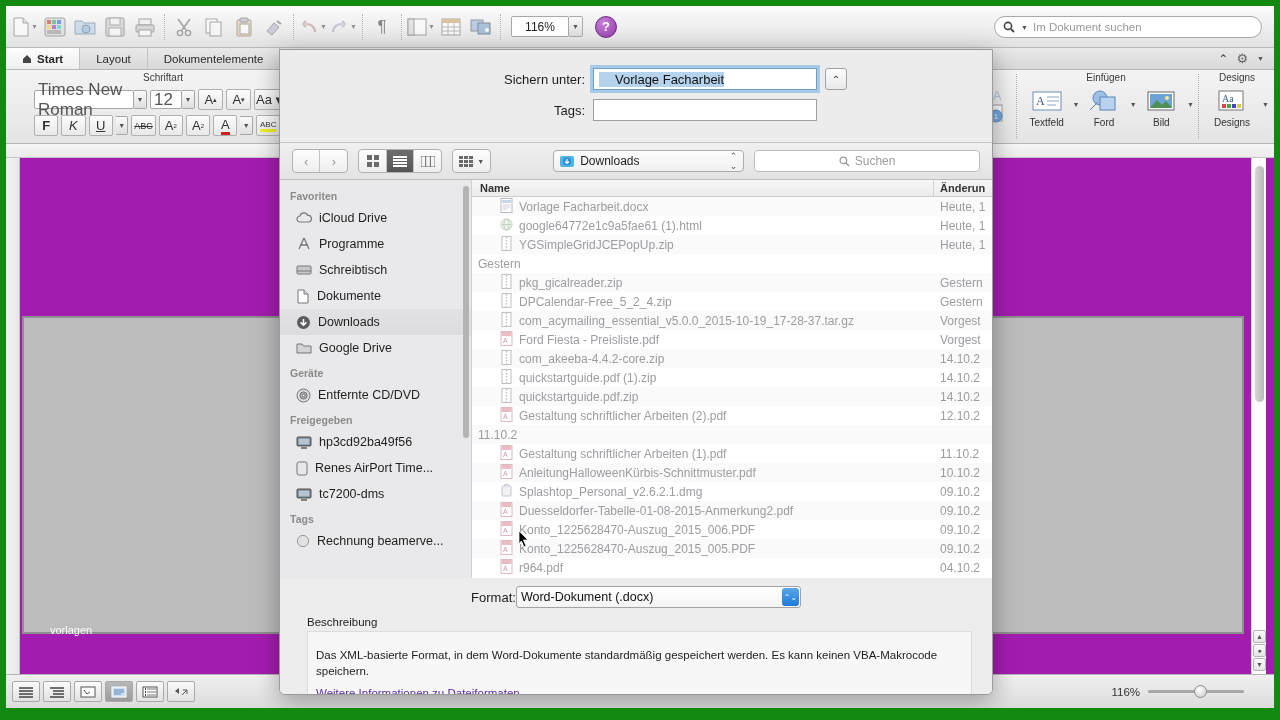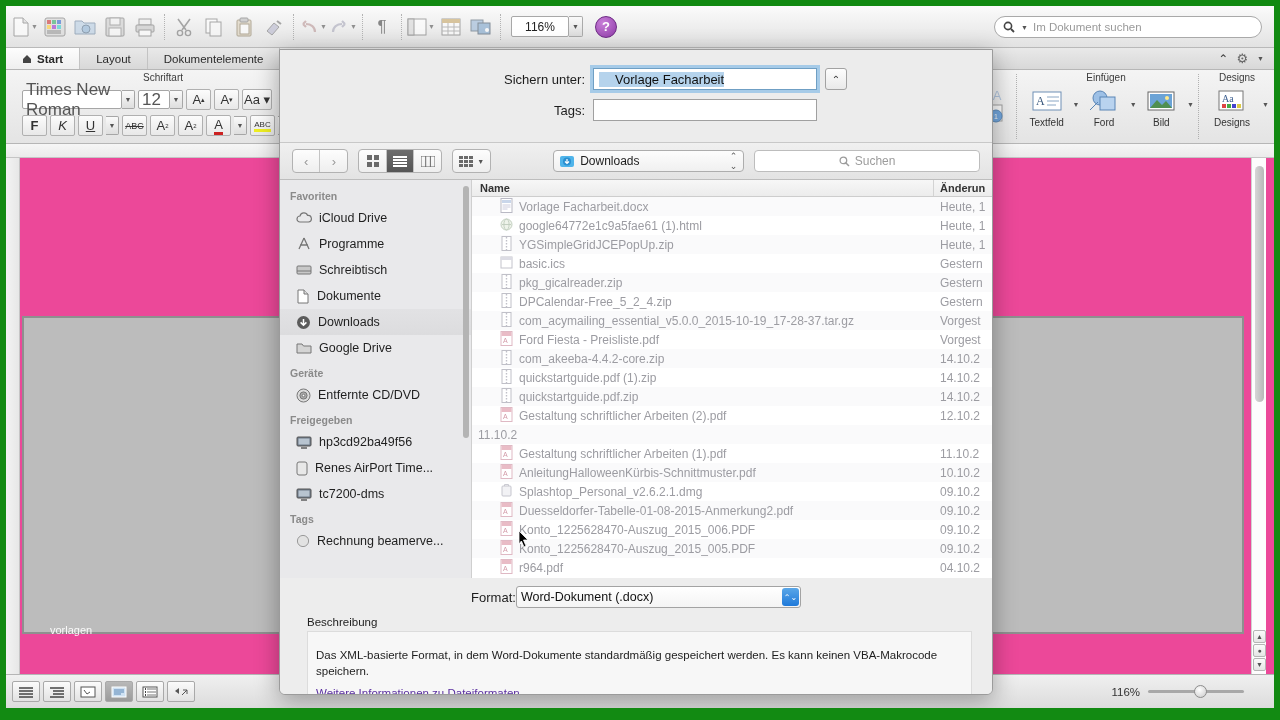--- a/index.html
+++ b/index.html
@@ -80,21 +80,21 @@
 
   .ins-item { display: flex; flex-direction: column; align-items: center; gap: 2px; width: 52px; }
   .ins-lbl { font-size: 10px; color: #333; }
 
   
   .ruler { position: absolute; left: 0; top: 138px; width: 1268px; height: 14px;
     background: linear-gradient(#f6f6f6,#ebebeb); border-bottom: 1px solid #c5c5c5; }
 
   
   .docarea { position: absolute; left: 0; top: 152px; width: 1268px; bottom: 34px;
-    background: #ec4899; }
+    background: #a21caf; }
   .vruler { position: absolute; left: 0; top: 152px; width: 14px; bottom: 34px;
     background: linear-gradient(90deg,#f3f3f3,#e7e7e7); border-right: 1px solid #c5c5c5; }
   .page { position: absolute; left: 16px; top: 158px; right: 30px; bottom: 40px;
     background: #bcbcbc; border: 2px solid #8f8f8f; }
   .pagetext { position: absolute; left: 44px; bottom: 38px; font-size: 11px; color: #fafafa; }
 
   
   .vsb { position: absolute; right: 8px; top: 152px; width: 15px; bottom: 34px;
     background: #fdfdfd; border-left: 1px solid #d2d2d2; }
   .vsb-thumb { position: absolute; left: 3px; top: 8px; width: 9px; height: 236px;
@@ -345,21 +345,21 @@
       </div>
       <div class="tab-right">
         <span style="font-size:12px;color:#444;">⌃</span>
         <span style="font-size:13px;color:#666;">⚙</span>
         <span class="caret">▼</span>
       </div>
     </div>
 
     <div class="ribbon">
 
-      <div class="grp" style="left:12px;width:290px;">
+      <div class="grp" style="left:0;width:290px;padding-left:24px;">
         <div class="grp-title">Schriftart</div>
         <div style="display:flex;align-items:center;gap:3px;padding:6px 0 0 4px;">
           <div style="display:flex;">
             <div class="ctrl" style="width:100px;">Times New Roman</div>
             <div class="stepr">▼</div>
           </div>
           <div style="display:flex;">
             <div class="ctrl" style="width:32px;">12</div>
             <div class="stepr">▼</div>
           </div>
@@ -733,27 +733,20 @@
                 <div class="n">
                   <span><svg class="ficon" viewBox="0 0 13 15">
                       <rect x="2" y="0.5" width="9" height="14" fill="#fff" stroke="#c0c0c8"></rect>
                       <path d="M6.5 1v13" stroke="#c0c0c8" stroke-dasharray="1.6 1.4" stroke-width="1.4"></path>
                     </svg></span>
                   <span>YGSimpleGridJCEPopUp.zip</span>
                 </div>
                 <div class="d">Heute, 1</div>
               </div>
               <div class="frow2">
-                <div class="n">
-                  <span><svg class="ficon" viewBox="0 0 13 15">
-                      <rect x="1" y="2" width="11" height="11" fill="#fff" stroke="#c4c4cc"></rect>
-                      <rect x="1" y="2" width="11" height="3" fill="#dcdce4"></rect>
-                    </svg></span>
-                  <span>basic.ics</span>
-                </div>
                 <div class="d">Gestern</div>
               </div>
               <div class="frow2">
                 <div class="n">
                   <span><svg class="ficon" viewBox="0 0 13 15">
                       <rect x="2" y="0.5" width="9" height="14" fill="#fff" stroke="#c0c0c8"></rect>
                       <path d="M6.5 1v13" stroke="#c0c0c8" stroke-dasharray="1.6 1.4" stroke-width="1.4"></path>
                     </svg></span>
                   <span>pkg_gicalreader.zip</span>
                 </div>

